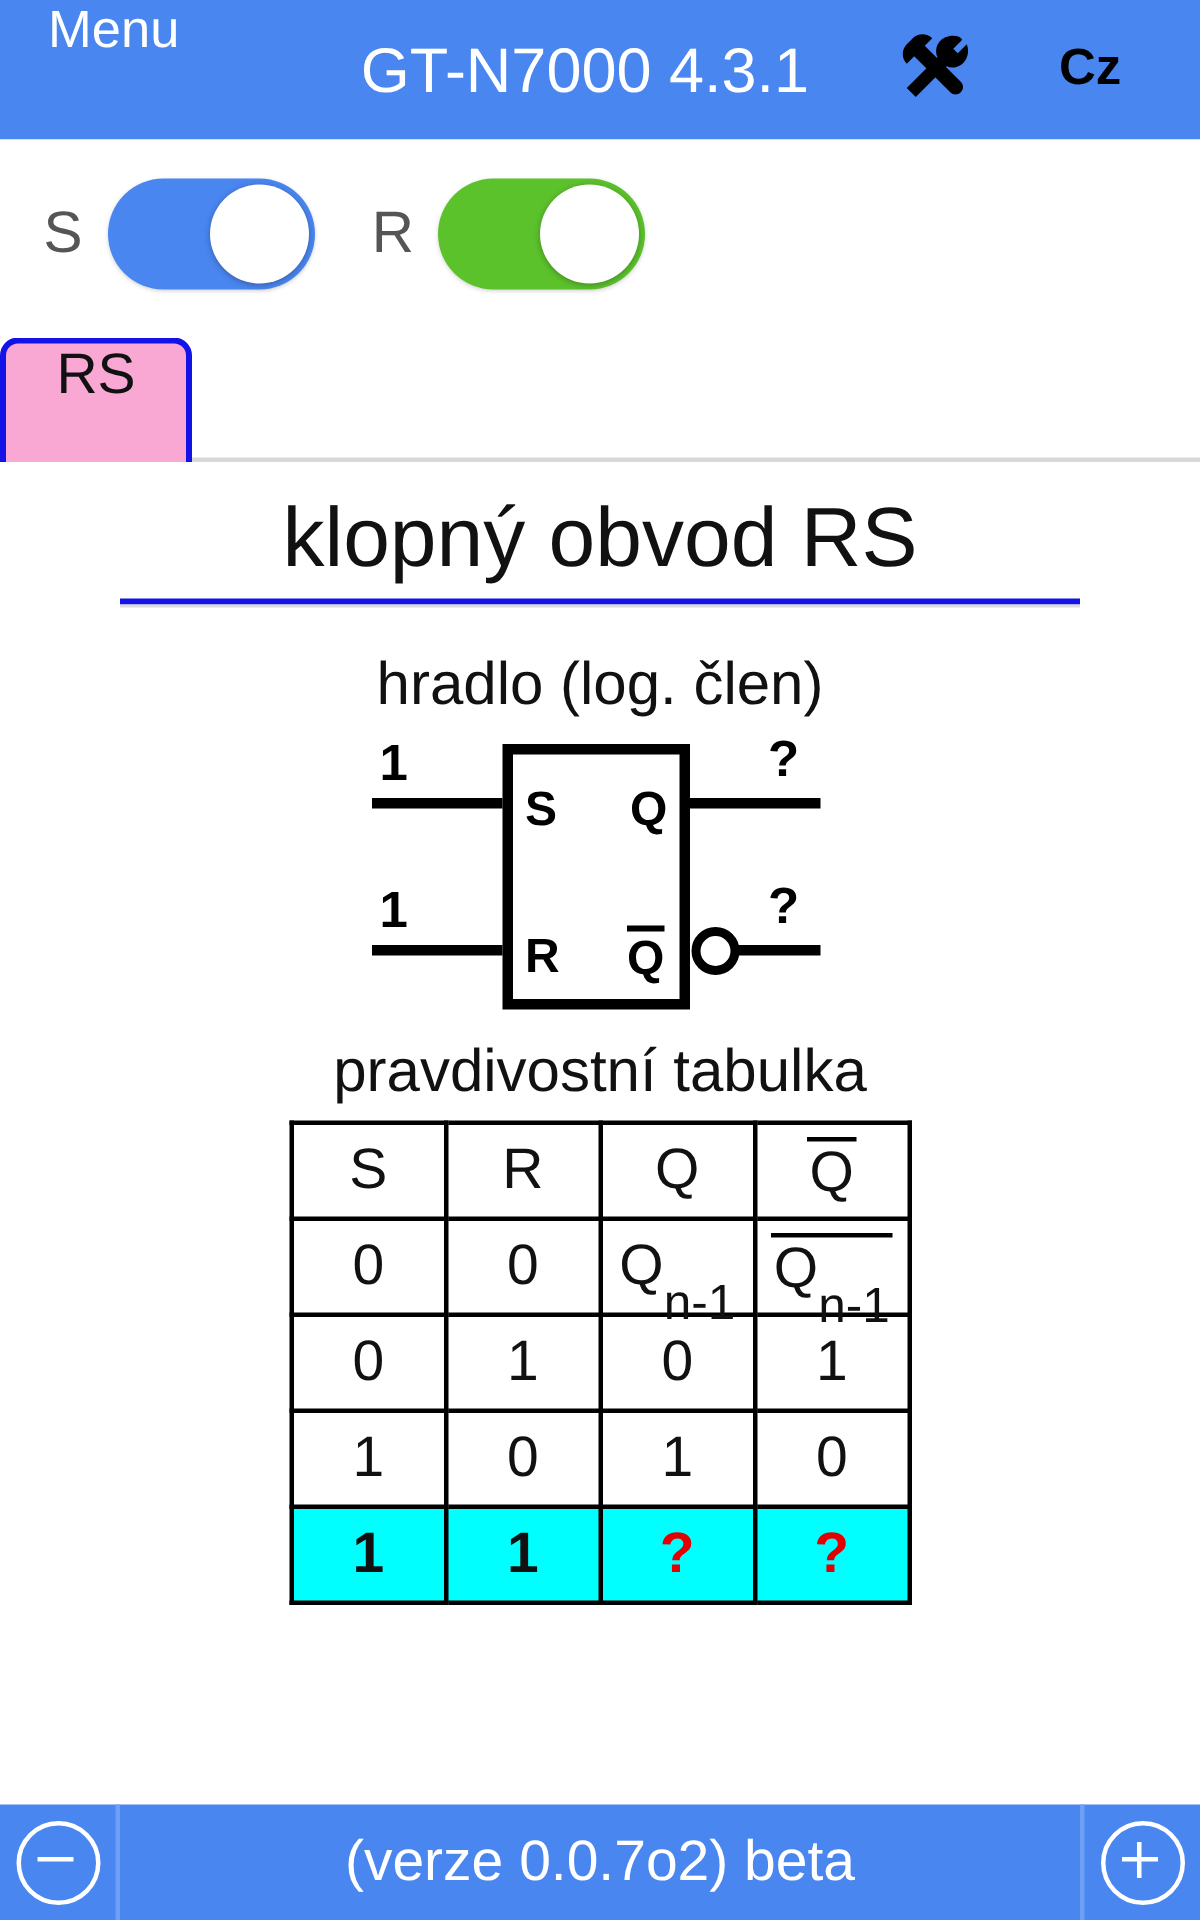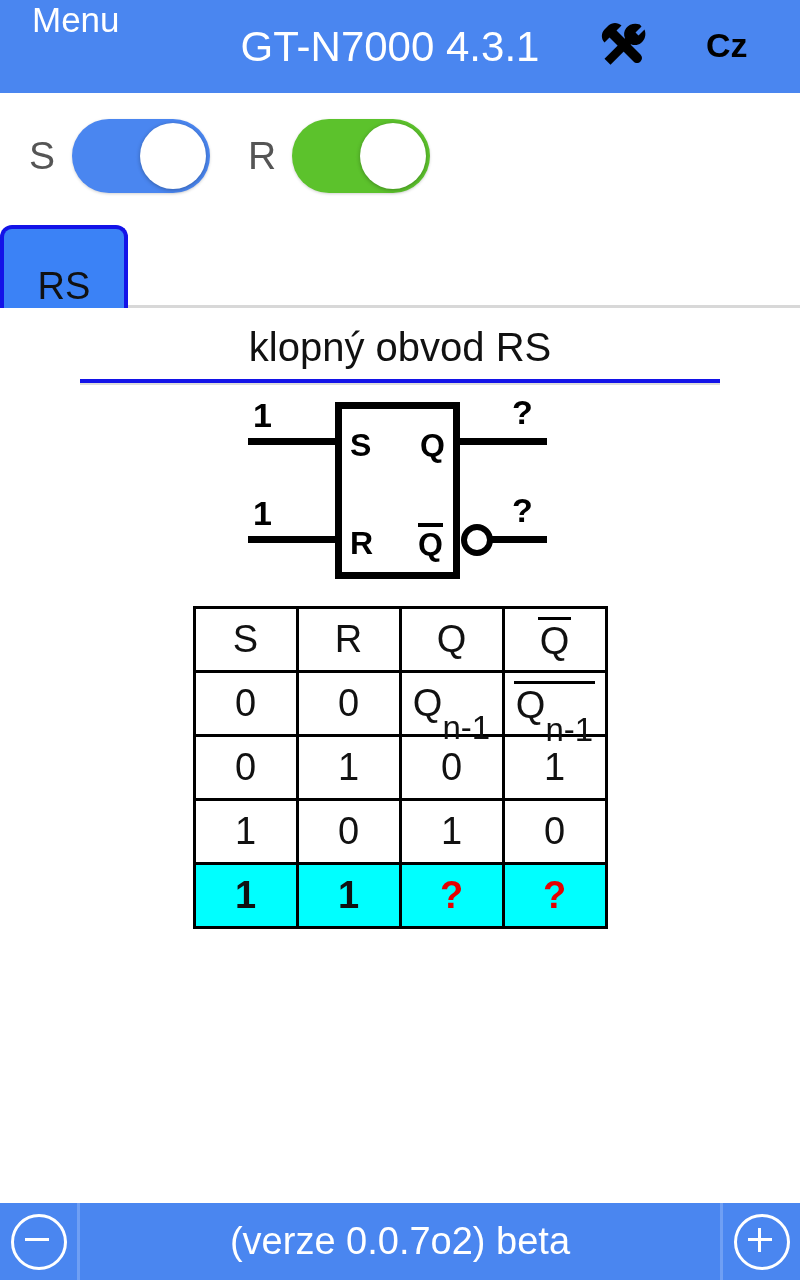--- a/index.html
+++ b/index.html
@@ -109,26 +109,26 @@
     width: 800px; height: 83px;
     background: #ffffff;
     border-bottom: 3px solid #d8d8d8;
     box-sizing: border-box;
   }
   .tab {
     position: absolute;
     bottom: -3px;
     height: 83px;
     display: flex;
-    align-items: flex-end;
+    align-items: flex-start;
     justify-content: center;
     box-sizing: border-box;
     font-size: 38px;
     color: #111111;
-    background: #3b82f6;
+    background: #f9a8d4;
   }
   .tab.active {
     left: 0;
     width: 128px;
     border: 4px solid #1313e8;
     border-bottom: none;
     border-top-left-radius: 12px;
     border-top-right-radius: 12px;
     z-index: 3;
   }
@@ -141,21 +141,21 @@
   
   .content {
     position: absolute;
     left: 0; top: 308px;
     width: 800px;
     height: 895px;
     background: #ffffff;
   }
   .section-title {
     text-align: center;
-    font-size: 40px;
+    font-size: 56px;
     color: #111111;
     margin-top: 17px;
   }
   .title-rule {
     width: 640px;
     height: 0;
     margin: 9px auto 0 auto;
     border-top: 4px solid #1313e8;
     border-bottom: 2px solid #dcdcdc;
   }
@@ -354,20 +354,21 @@
   <div class="tab active">
     <span>RS</span>
   </div>
 </div>
 
 <div class="content">
 
   <div class="section-title">klopný obvod RS</div>
   <div class="title-rule"></div>
 
+  <div class="sub-title">hradlo (log. člen)</div>
 
   <div class="gate-wrap">
     <div class="wire wire-in-s"></div>
     <div class="wire wire-in-r"></div>
     <div class="wire wire-out-q"></div>
     <div class="wire wire-out-qn"></div>
     <div class="gate-box"></div>
     <div class="bubble"></div>
 
     <div class="gate-lbl lbl-s">S</div>
@@ -376,20 +377,21 @@
     <div class="gate-lbl lbl-qn">
       <span class="overline">Q</span>
     </div>
 
     <div class="pin-val val-in-s">1</div>
     <div class="pin-val val-in-r">1</div>
     <div class="pin-val val-out-q">?</div>
     <div class="pin-val val-out-qn">?</div>
   </div>
 
+  <div class="table-title">pravdivostní tabulka</div>
 
   <table class="tt">
     <tbody>
       <tr>
         <td>S</td>
         <td>R</td>
         <td>Q</td>
         <td>
           <span class="ovl">Q</span>
         </td>

